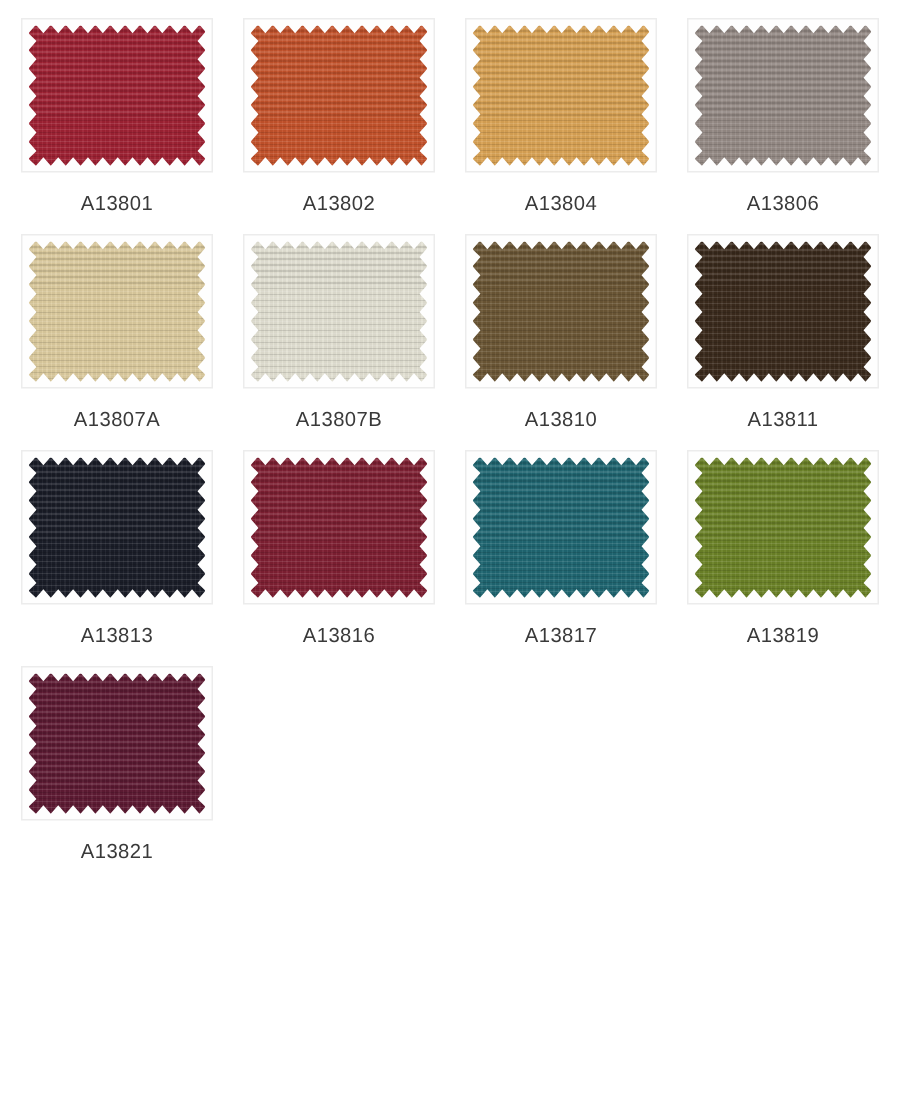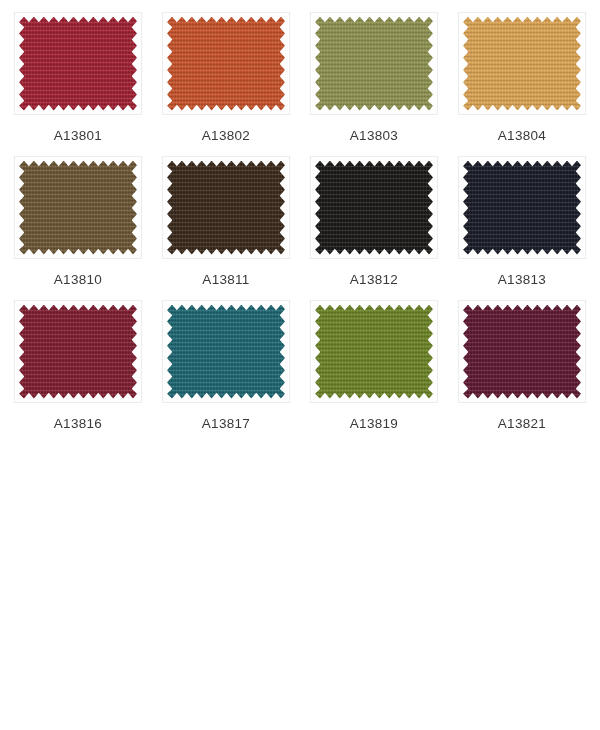--- a/index.html
+++ b/index.html
@@ -116,47 +116,53 @@
         <div class="swatch-label">A13801</div>
       </div>
       <div class="swatch-cell">
         <div class="swatch-frame">
           <div class="swatch-fabric" style="background-color: rgb(196, 82, 43);"></div>
         </div>
         <div class="swatch-label">A13802</div>
       </div>
       <div class="swatch-cell">
         <div class="swatch-frame">
-          <div class="swatch-fabric" style="background-color: rgb(141, 145, 80);"></div>
+          <div class="swatch-fabric" style="background-color: rgb(217, 162, 84);"></div>
         </div>
-        <div class="swatch-label">A13803</div>
+        <div class="swatch-label">A13804</div>
       </div>
       <div class="swatch-cell">
         <div class="swatch-frame">
-          <div class="swatch-fabric" style="background-color: rgb(217, 162, 84);"></div>
+          <div class="swatch-fabric" style="background-color: rgb(149, 138, 133);"></div>
         </div>
-        <div class="swatch-label">A13804</div>
+        <div class="swatch-label">A13806</div>
+      </div>
+      <div class="swatch-cell">
+        <div class="swatch-frame">
+          <div class="swatch-fabric" style="background-color: rgb(220, 203, 158);"></div>
+        </div>
+        <div class="swatch-label">A13807A</div>
+      </div>
+      <div class="swatch-cell">
+        <div class="swatch-frame">
+          <div class="swatch-fabric" style="background-color: rgb(226, 224, 210);"></div>
+        </div>
+        <div class="swatch-label">A13807B</div>
       </div>
       <div class="swatch-cell">
         <div class="swatch-frame">
           <div class="swatch-fabric" style="background-color: rgb(107, 86, 53);"></div>
         </div>
         <div class="swatch-label">A13810</div>
       </div>
       <div class="swatch-cell">
         <div class="swatch-frame">
           <div class="swatch-fabric" style="background-color: rgb(58, 42, 28);"></div>
         </div>
         <div class="swatch-label">A13811</div>
-      </div>
-      <div class="swatch-cell">
-        <div class="swatch-frame">
-          <div class="swatch-fabric" style="background-color: rgb(28, 26, 24);"></div>
-        </div>
-        <div class="swatch-label">A13812</div>
       </div>
       <div class="swatch-cell">
         <div class="swatch-frame">
           <div class="swatch-fabric" style="background-color: rgb(26, 29, 40);"></div>
         </div>
         <div class="swatch-label">A13813</div>
       </div>
       <div class="swatch-cell">
         <div class="swatch-frame">
           <div class="swatch-fabric" style="background-color: rgb(126, 31, 50);"></div>

